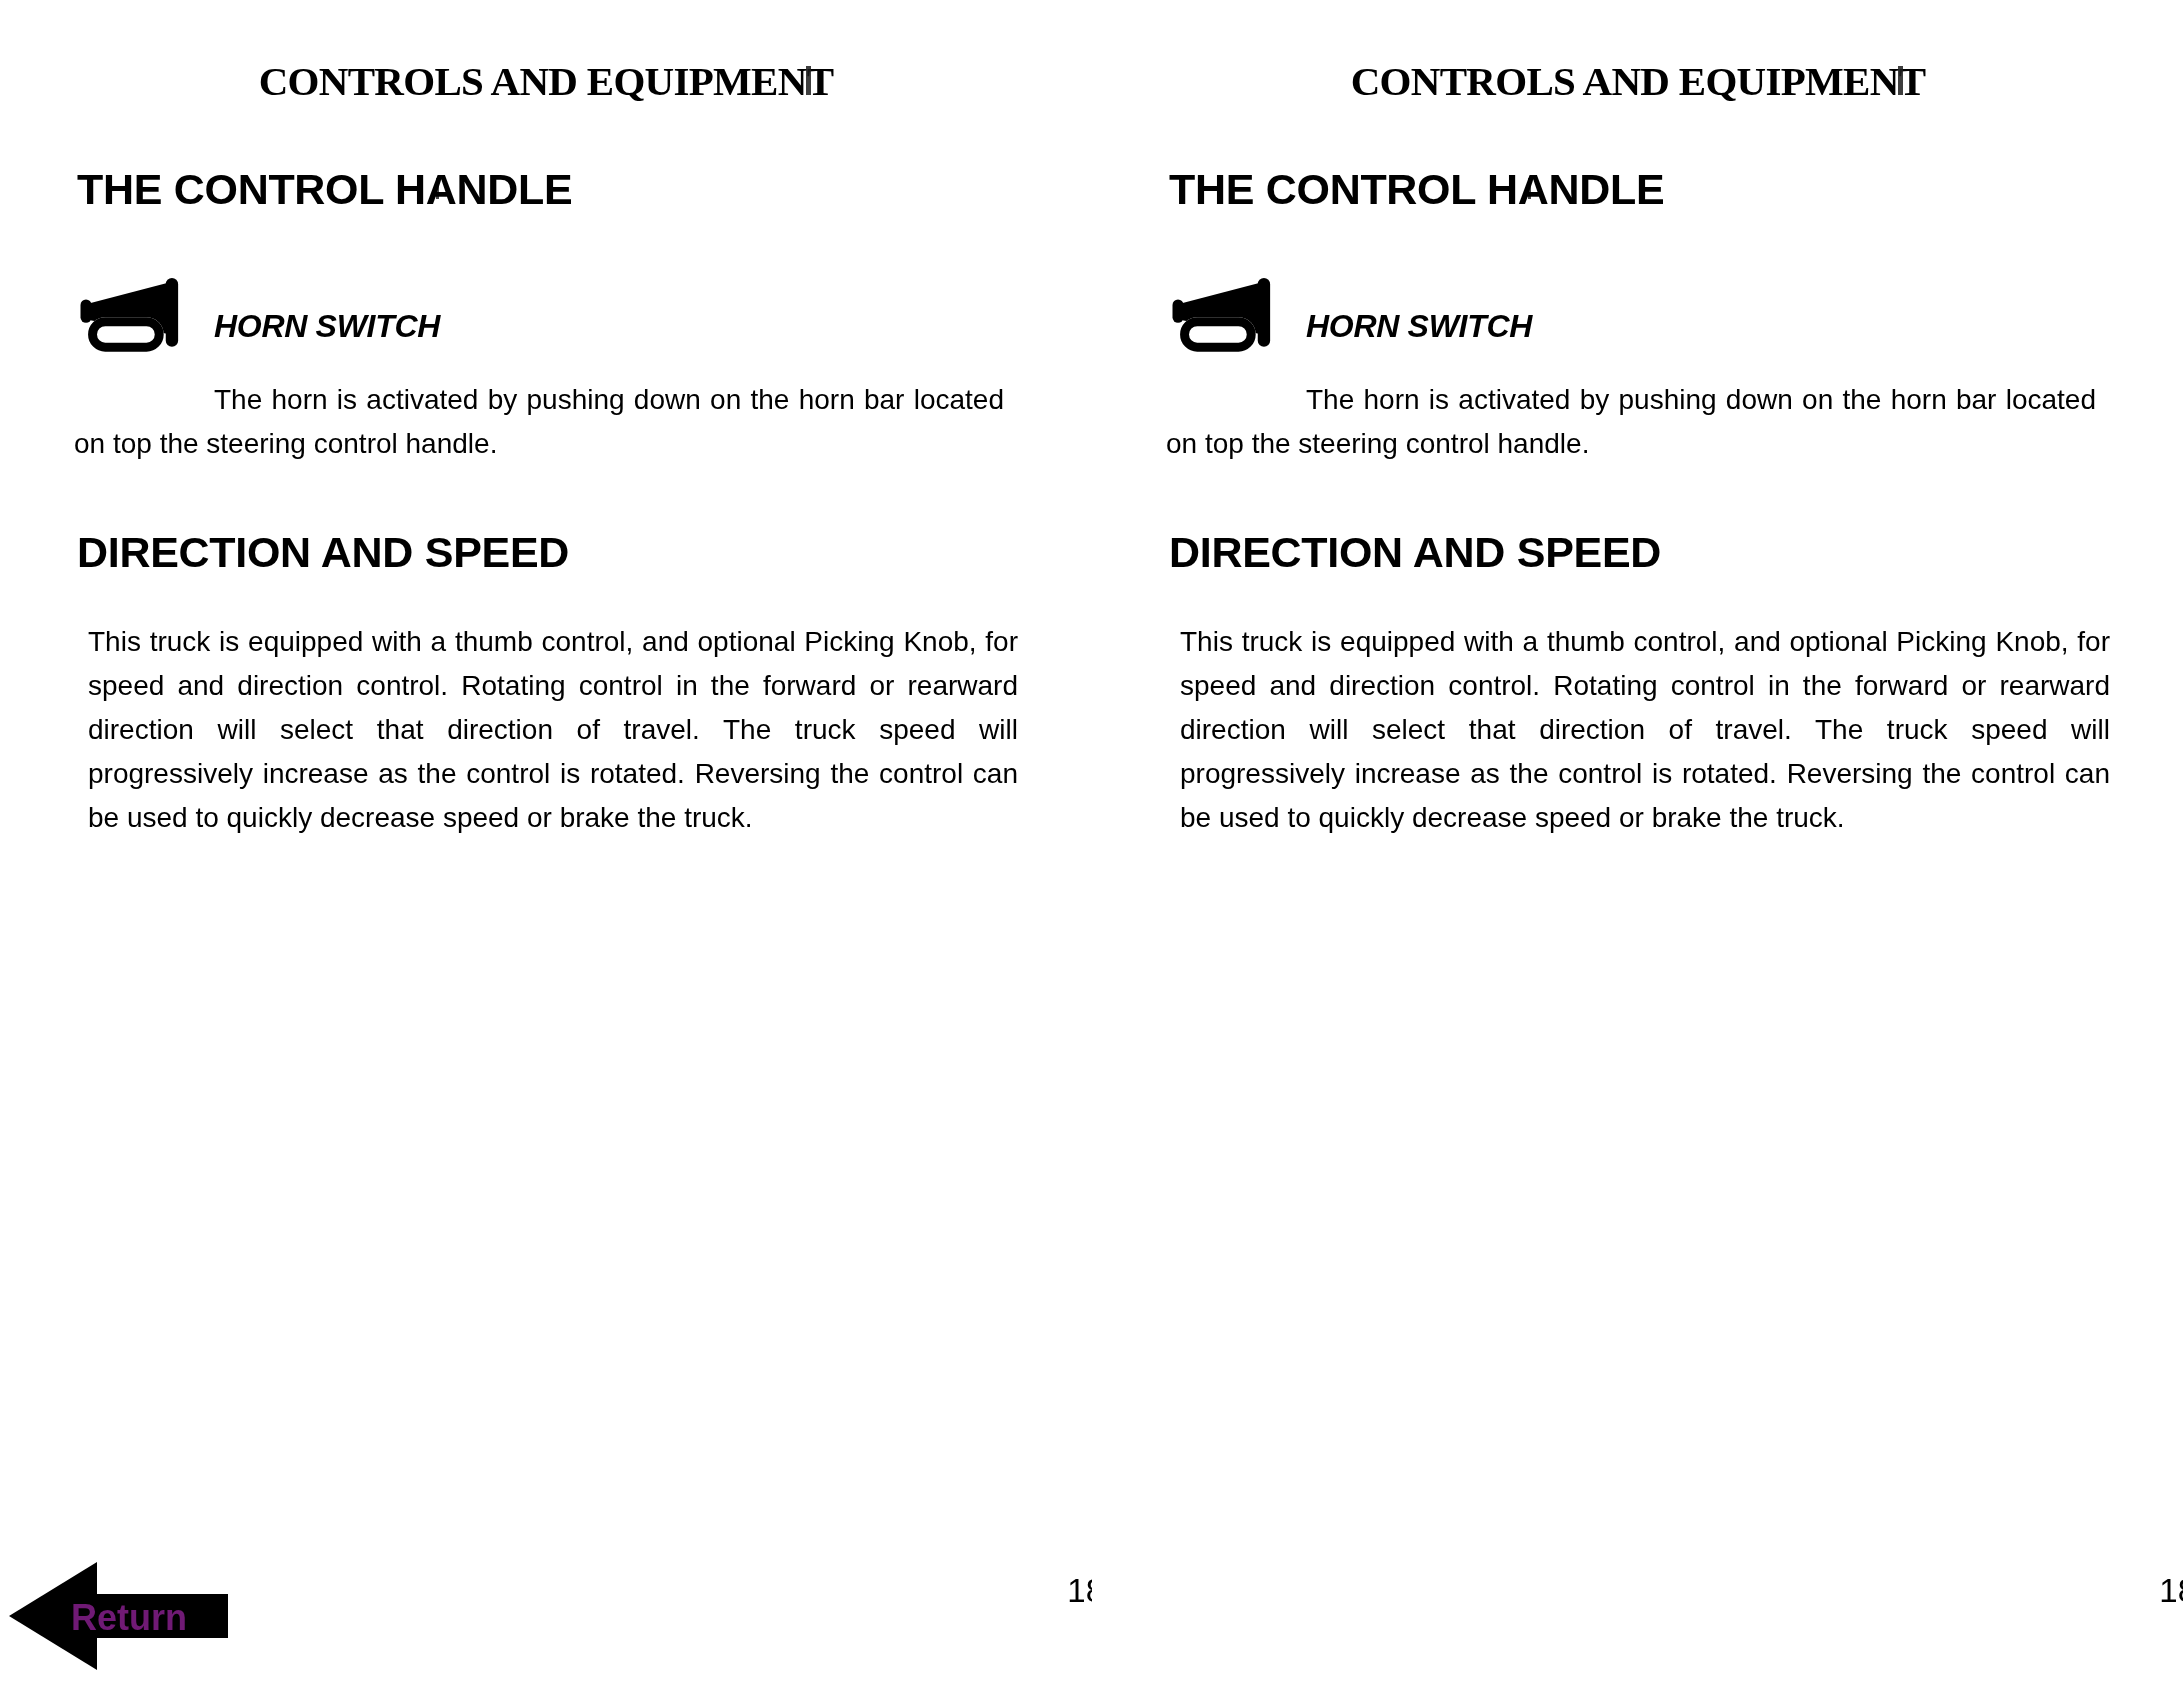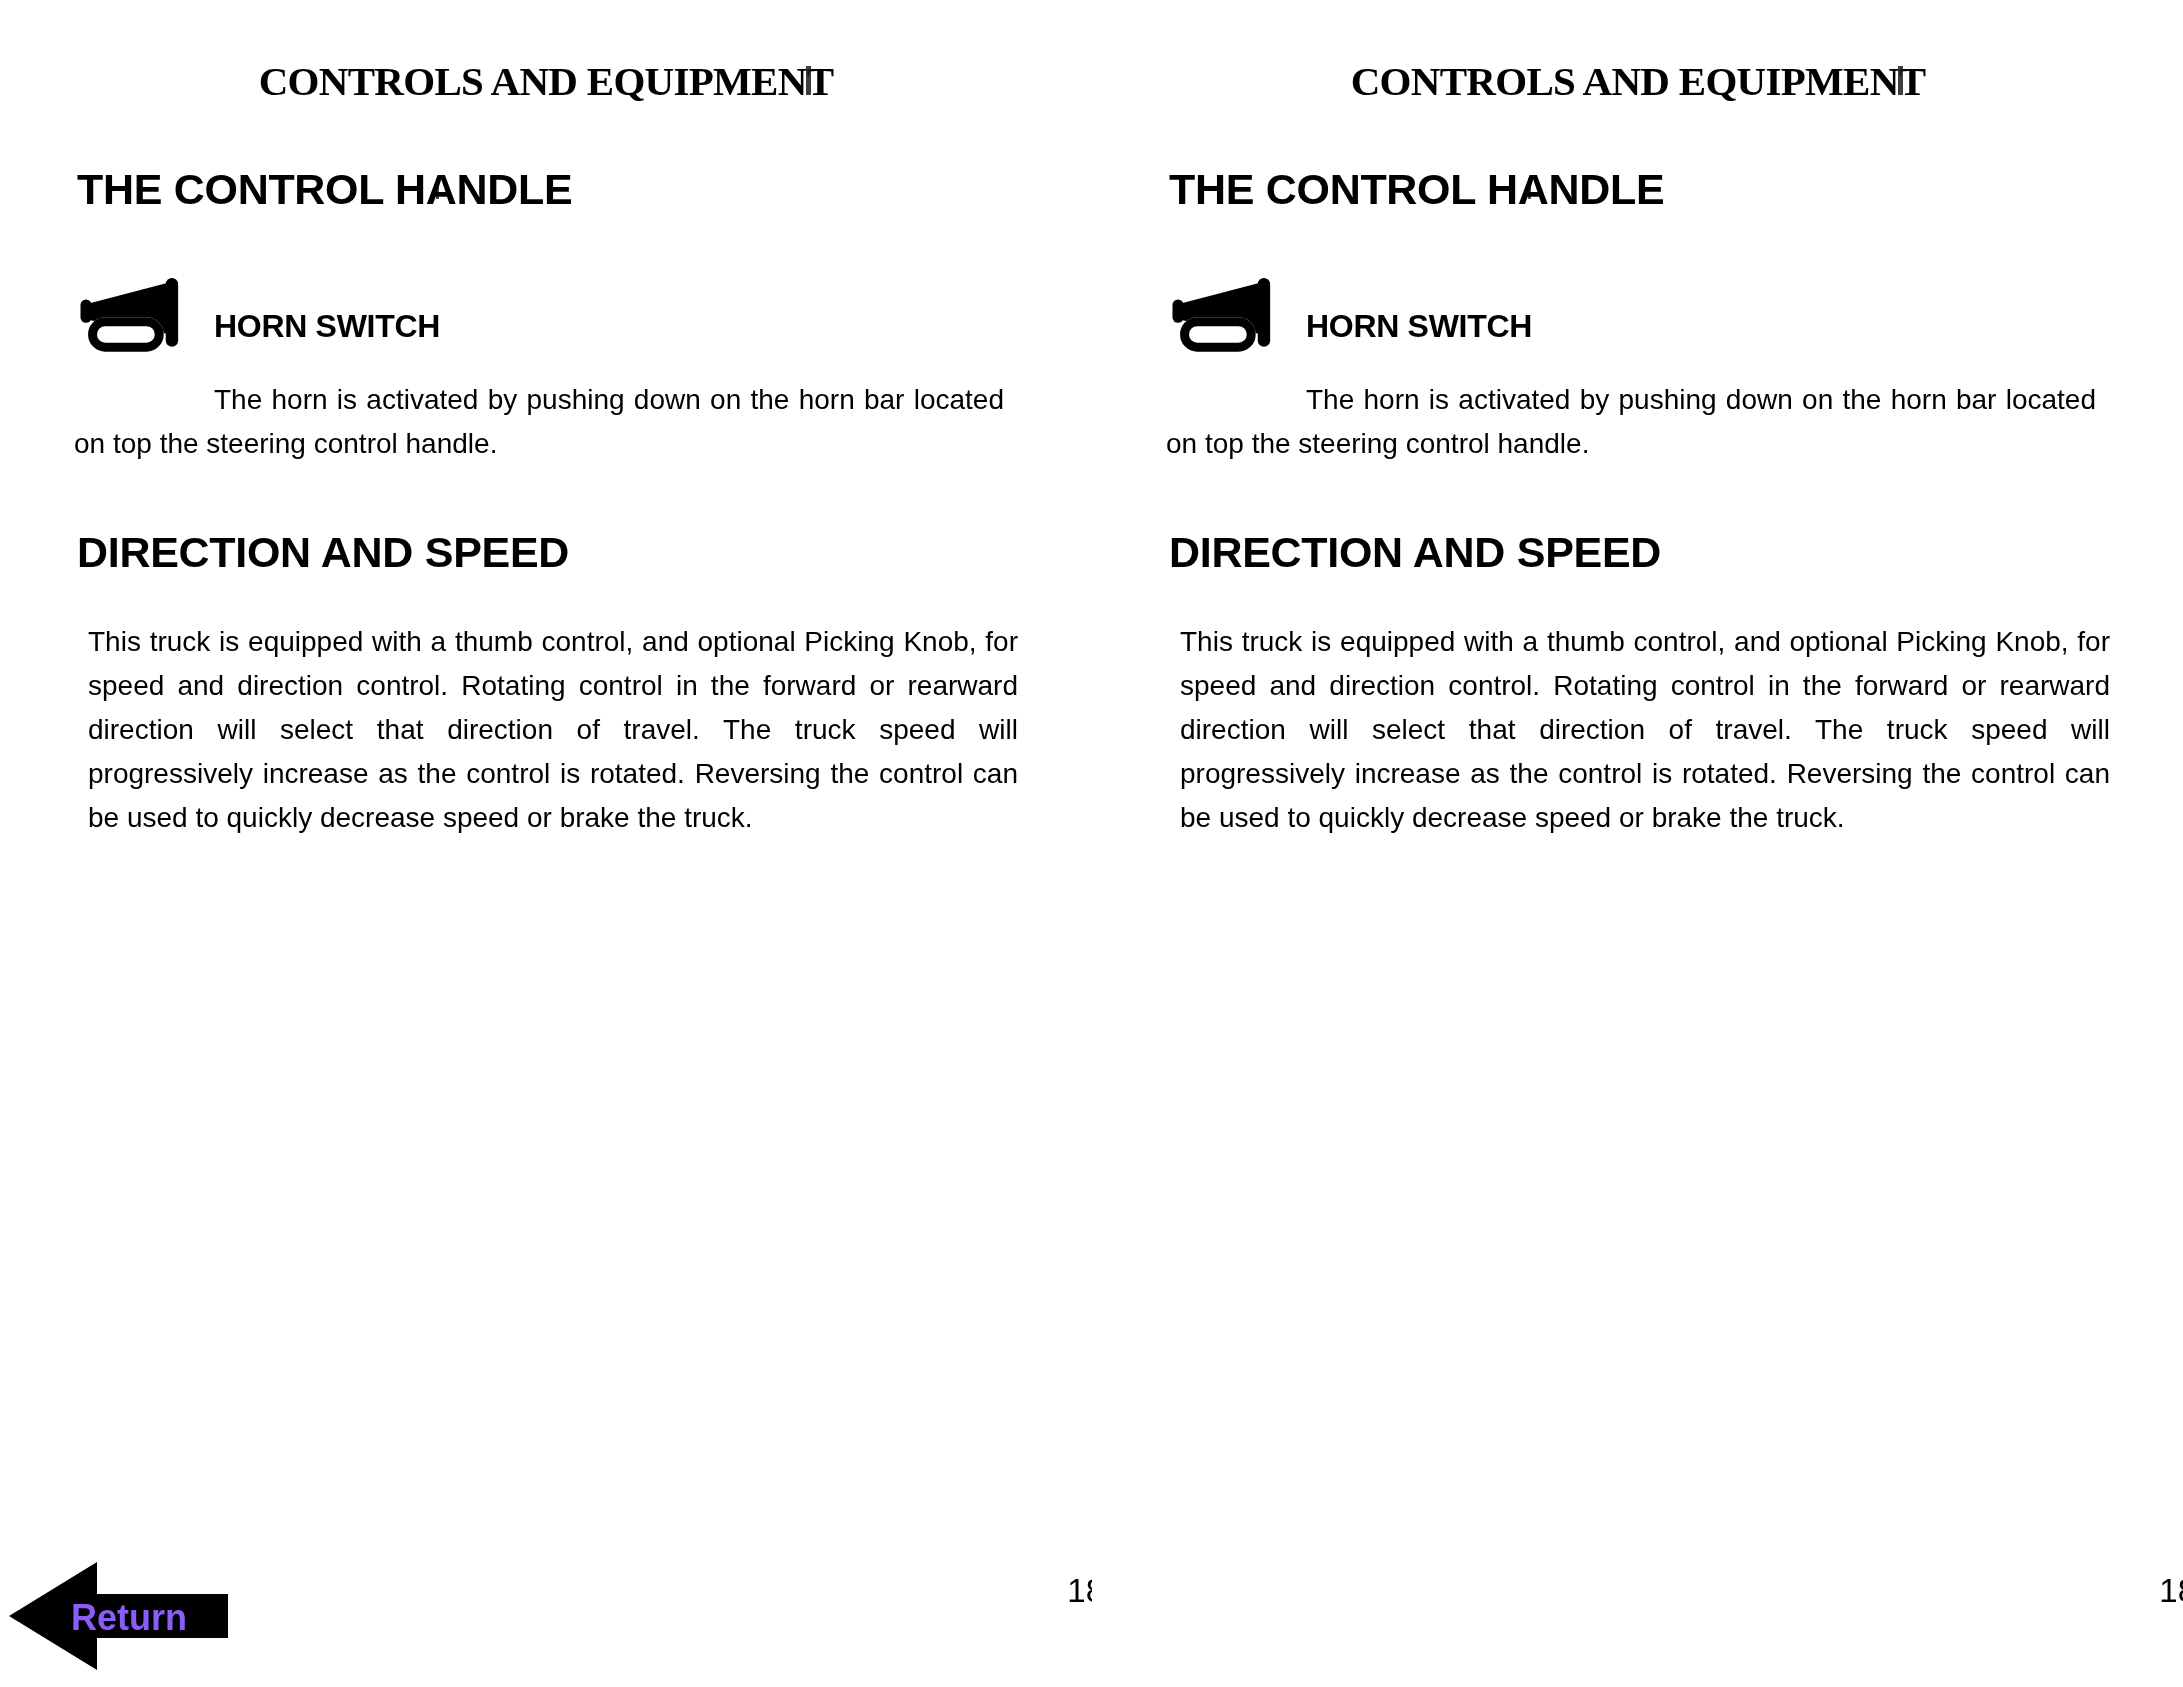--- a/index.html
+++ b/index.html
@@ -30,21 +30,21 @@
   }
   .heading-control-handle  { top: 170px; }
   .heading-direction-speed { top: 533px; }
 
   .horn-icon-box { position: absolute; top: 276px; left: 79px; width: 102px; height: 77px; }
   .horn-icon-box svg { display: block; width: 100%; height: 100%; }
 
   .horn-switch-label {
     position: absolute; top: 308px; left: 214px;
     font-size: 32px; font-weight: bold; letter-spacing: -0.3px;
-    line-height: 37px; white-space: nowrap;
+    line-height: 37px; white-space: nowrap; font-style: italic;
   }
 
   .body-para {
     position: absolute; left: 74px; width: 930px;
     font-size: 28px; line-height: 44px;
     text-align: justify;
   }
   .para-horn { top: 378px; text-indent: 140px; }
   .para-direction { top: 620px; margin-left: 14px; }
 
@@ -71,21 +71,21 @@
     border-bottom: 54px solid transparent;
     border-right: 88px solid #000;
   }
   .return-tail {
     position: absolute; left: 88px; top: 32px;
     width: 131px; height: 44px;
     background: #000;
   }
   .return-label {
     position: absolute; left: 62px; top: 34px;
-    color: #8b5cf6; font-size: 36px; font-weight: bold;
+    color: #701a75; font-size: 36px; font-weight: bold;
     line-height: 43px; white-space: nowrap;
   }
 </style>
 </head>
 <body>
 
 <div class="canvas">
 
   <section class="page left">
     <h1 class="page-title">CONTROLS AND EQUIPMENT</h1>

